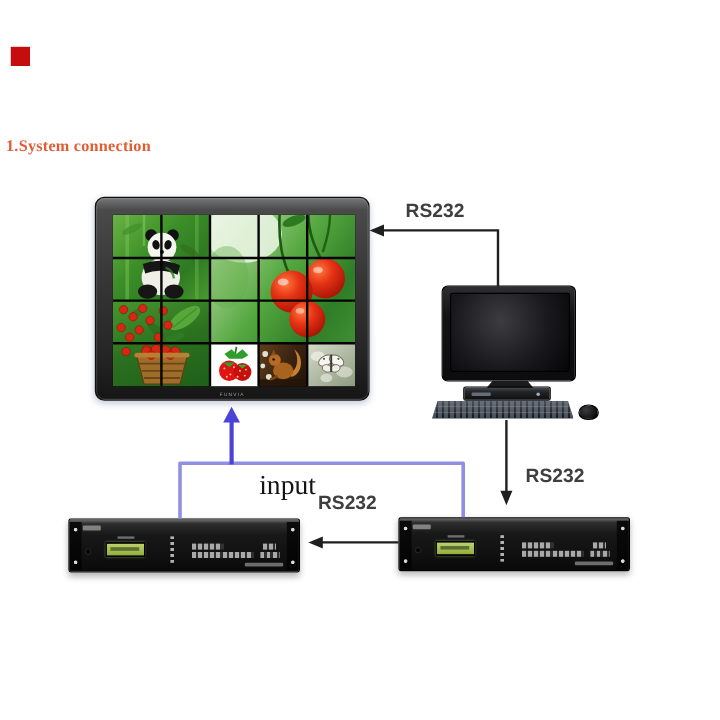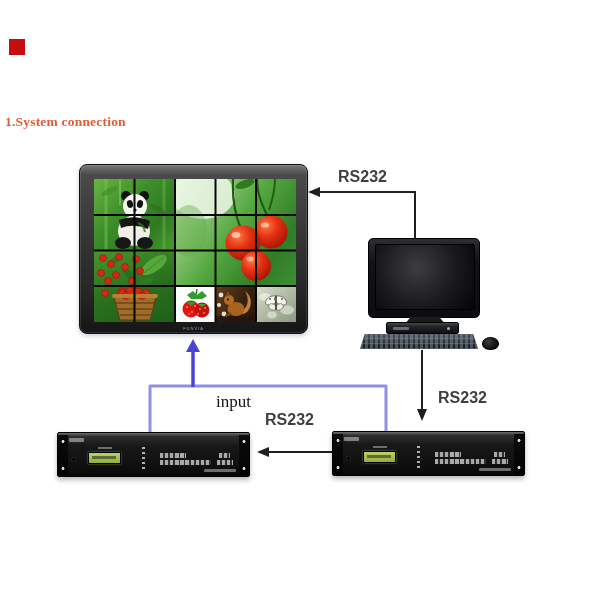--- a/index.html
+++ b/index.html
@@ -129,21 +129,21 @@
   .dev-model{position:absolute;left:146px;top:36px;width:32px;height:2.5px;border-radius:1px;
     background:rgba(190,190,190,.55);}
 
   
   .conn-label{font-size:16px;color:#3f3f3f;font-weight:bold;}
   #rs232-top{left:338px;top:168px;}
   #rs232-right{left:438px;top:389px;}
   #rs232-middle{left:265px;top:411px;}
   #input-label{
     left:216px;top:392px;font-family:"Liberation Serif",serif;
-    font-size:17px;color:#141414;text-align:right;
+    font-size:23px;color:#141414;text-align:right;
   }
 
   #conn-svg{left:0;top:0;width:600px;height:600px;pointer-events:none;}
 </style>
 </head>
 <body>
 
 <div class="abs" id="red-marker"></div>
 
 <div class="abs" id="heading">1.System connection</div>

